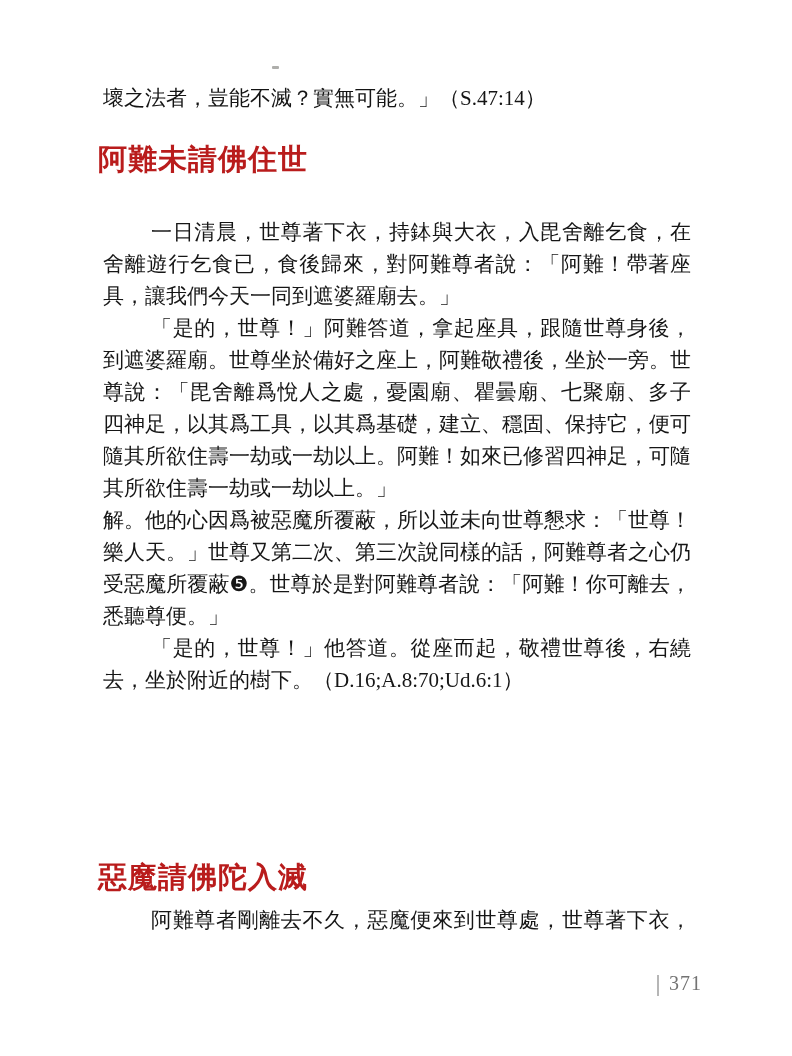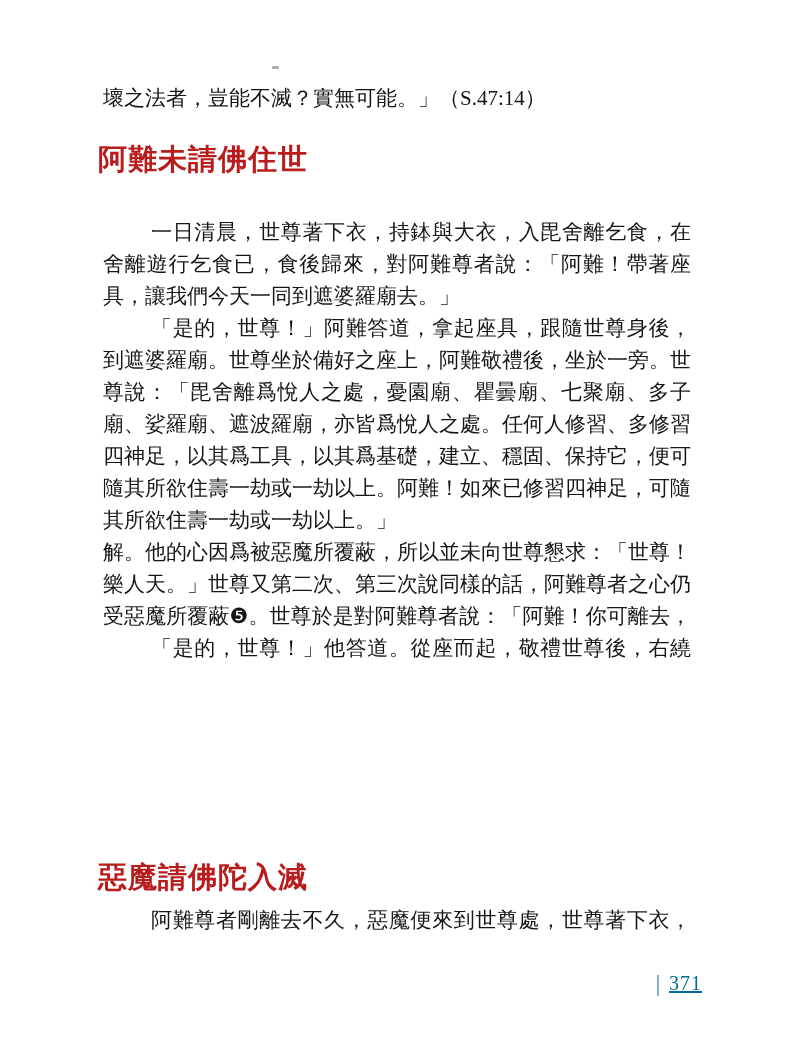--- a/index.html
+++ b/index.html
@@ -39,21 +39,21 @@
     height: 32px; line-height: 32px;
     text-align: justify;
     text-align-last: justify;
     text-justify: inter-character;
     overflow: hidden;
   }
   .ln.sh { text-align-last: left; }
   .ln.in { text-indent: 48px; }
   .pagenum {
     position: absolute; top: 970px; left: 500px; width: 202px;
-    text-align: right; font-size: 20px; line-height: 26px; color: #0369a1; text-decoration: underline;
+    text-align: right; font-size: 20px; line-height: 26px; color: #737373;
   }
   .pagenum .sep { display: inline-block; transform: scaleY(1.15); }
   .pagenum .num { margin-left: 9px; letter-spacing: 1px; }
   .speck {
     position: absolute; left: 272px; top: 66px;
     width: 7px; height: 3px; background: #9a9a96; opacity: .8;
     border-radius: 1px;
   }
 </style>
 </head>
@@ -68,30 +68,31 @@
   <div class="heading h-1">阿難未請佛住世</div>
 
   <div class="flow f-1">
     <div class="ln in">一日清晨，世尊著下衣，持鉢與大衣，入毘舍離乞食，在毘</div>
     <div class="ln">舍離遊行乞食已，食後歸來，對阿難尊者說：「阿難！帶著座</div>
     <div class="ln sh">具，讓我們今天一同到遮婆羅廟去。」</div>
 
     <div class="ln in">「是的，世尊！」阿難答道，拿起座具，跟隨世尊身後，去</div>
     <div class="ln">到遮婆羅廟。世尊坐於備好之座上，阿難敬禮後，坐於一旁。世</div>
     <div class="ln">尊說：「毘舍離爲悅人之處，憂園廟、瞿曇廟、七聚廟、多子</div>
-    <div class="ln">廟、娑羅廟、遮波羅廟，亦皆爲悅人之處。任何人修習、多修習</div>
     <div class="ln">四神足，以其爲工具，以其爲基礎，建立、穩固、保持它，便可</div>
     <div class="ln">隨其所欲住壽一劫或一劫以上。阿難！如來已修習四神足，可隨</div>
     <div class="ln sh">其所欲住壽一劫或一劫以上。」</div>
 
     <div class="ln">解。他的心因爲被惡魔所覆蔽，所以並未向世尊懇求：「世尊！</div>
     <div class="ln">樂人天。」世尊又第二次、第三次說同樣的話，阿難尊者之心仍</div>
     <div class="ln">受惡魔所覆蔽❺。世尊於是對阿難尊者說：「阿難！你可離去，</div>
+    <div class="ln sh">悉聽尊便。」</div>
 
     <div class="ln in">「是的，世尊！」他答道。從座而起，敬禮世尊後，右繞而</div>
+    <div class="ln sh">去，坐於附近的樹下。（D.16;A.8:70;Ud.6:1）</div>
   </div>
 
   <div class="heading h-2">惡魔請佛陀入滅</div>
 
   <div class="flow f-2">
     <div class="ln in">阿難尊者剛離去不久，惡魔便來到世尊處，世尊著下衣，說</div>
   </div>
 
   <div class="pagenum">
     <span class="sep">|</span><span class="num">371</span>

